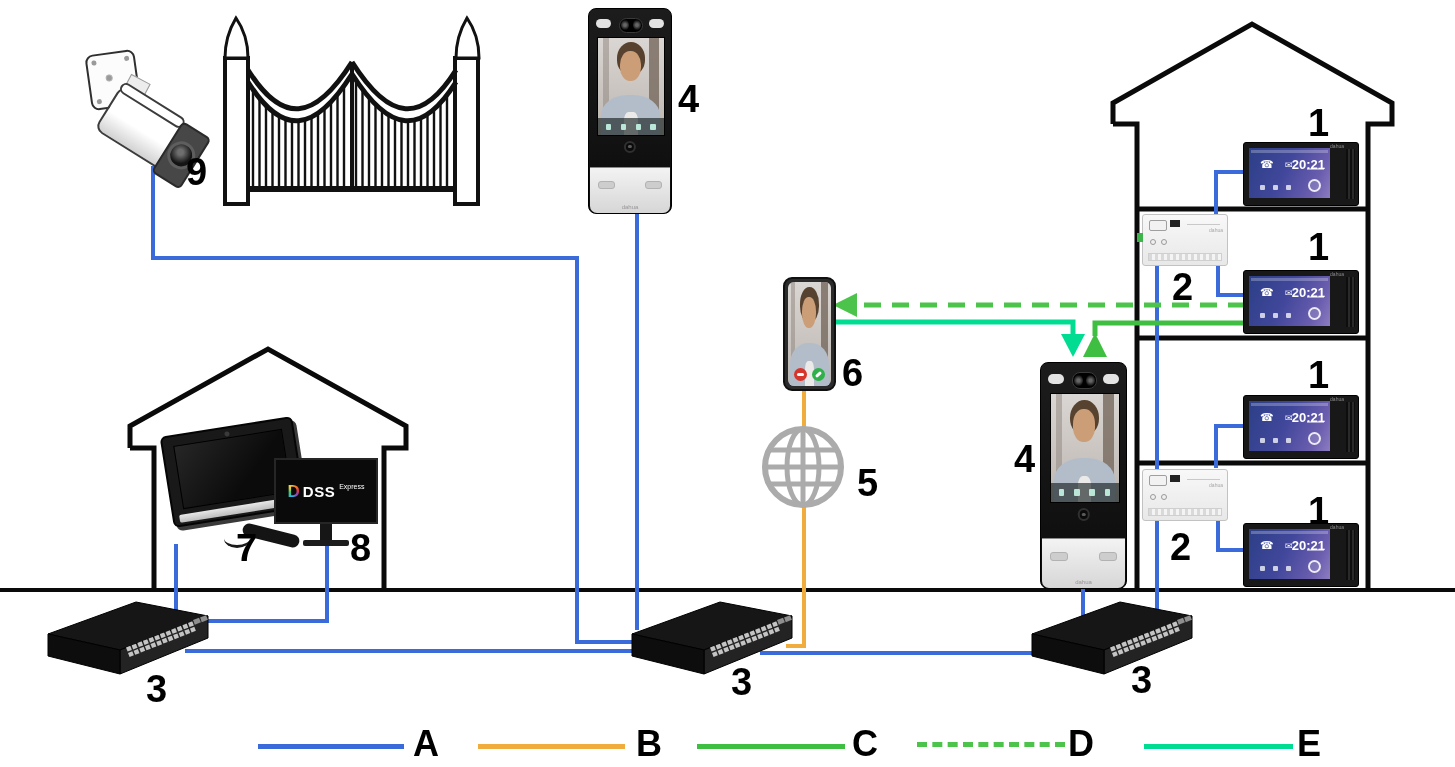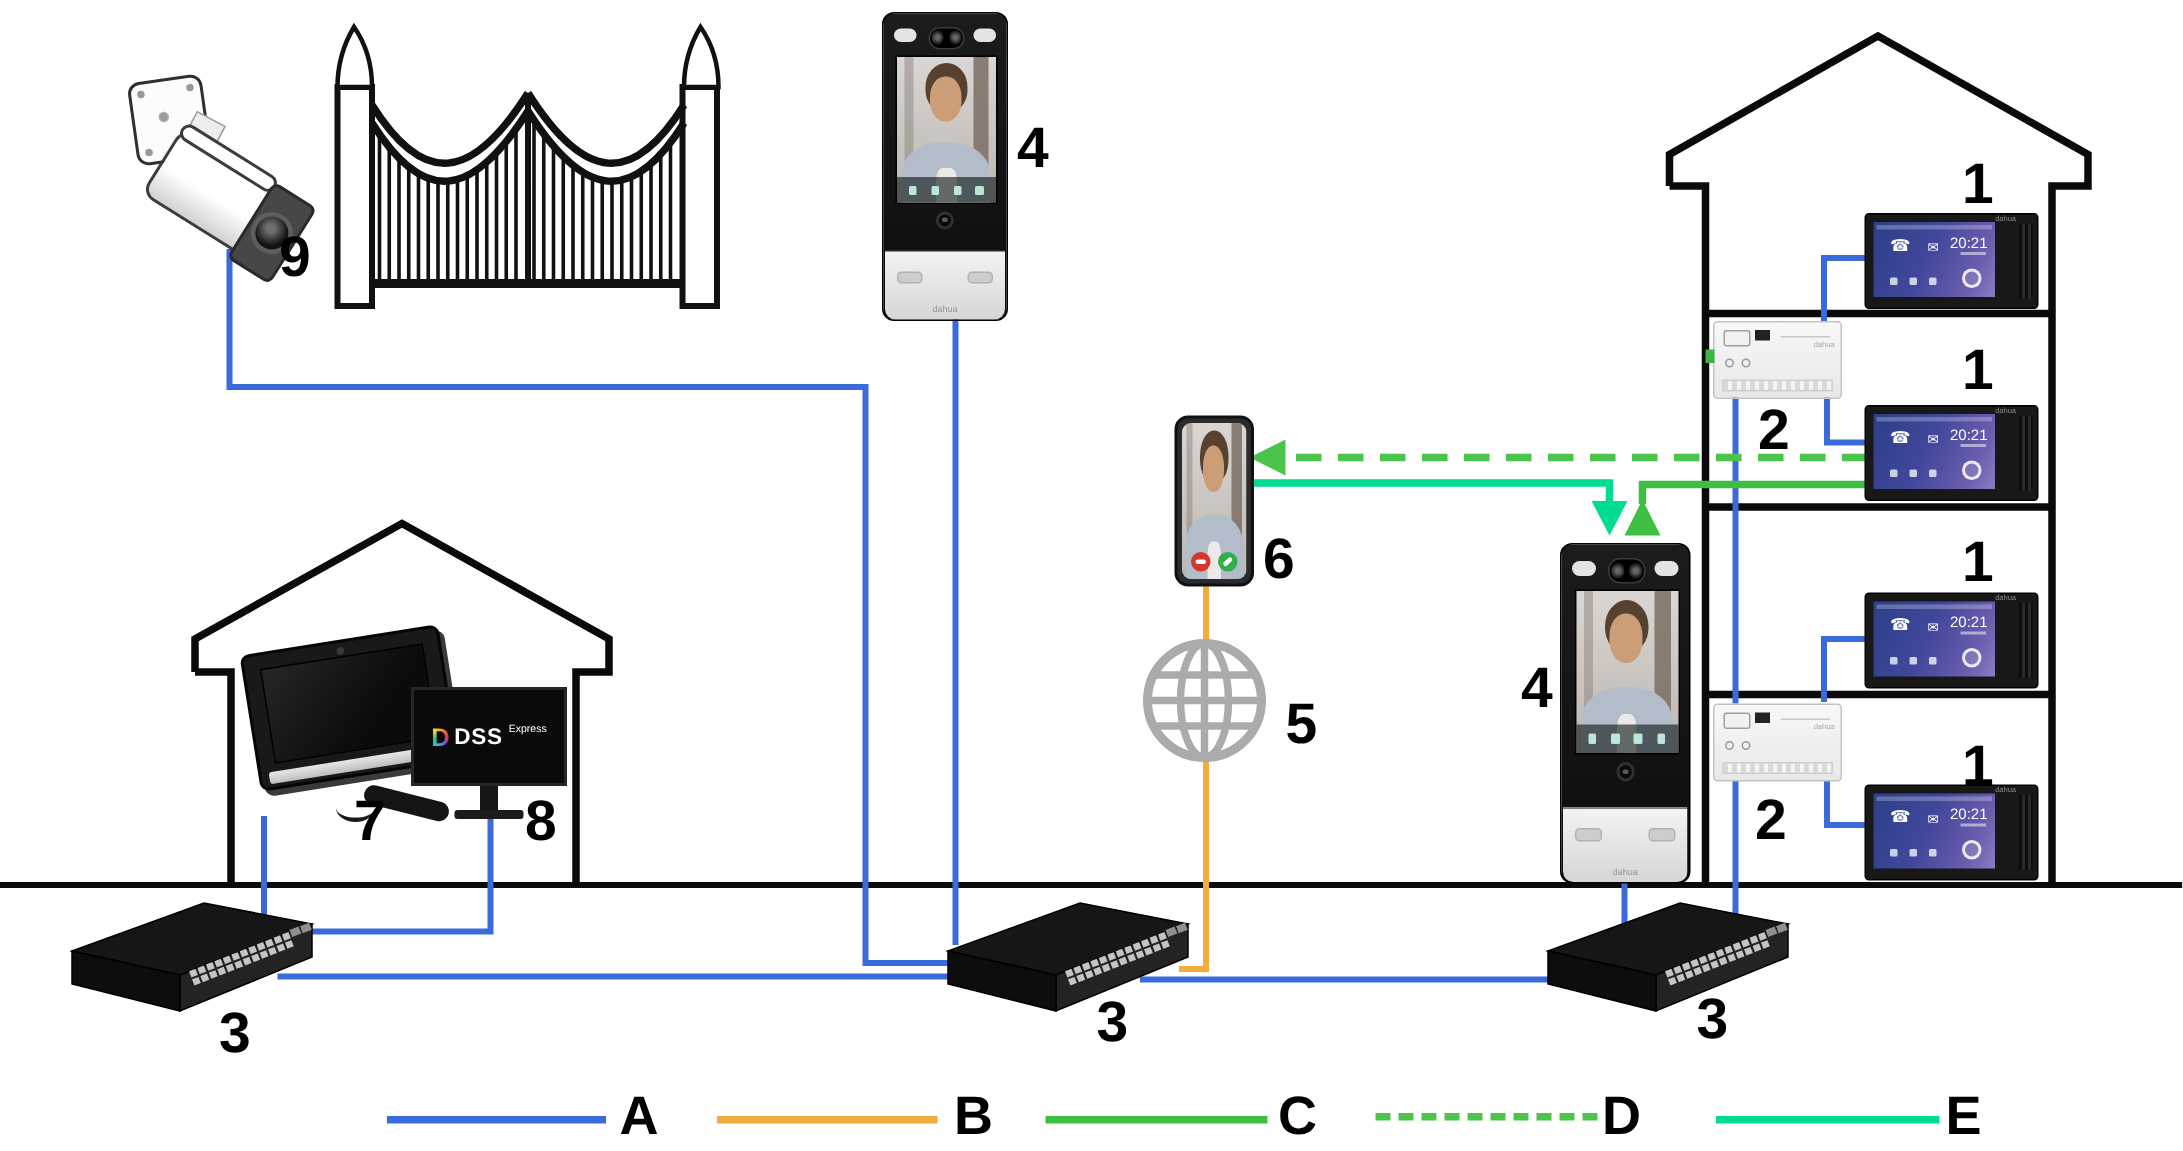--- a/index.html
+++ b/index.html
@@ -10,21 +10,21 @@
   
   .lbl{position:absolute;font-weight:bold;font-size:38px;color:#000;line-height:1}
 
   
   .vth{position:absolute;width:114px;height:62px;background:#181818;border:1px solid #000;border-radius:3px}
   .vth .scr{position:absolute;left:5px;top:5px;width:81px;height:50px;overflow:hidden;
             background:linear-gradient(115deg,#2c3f87,#41479b 45%,#6a5dae 80%,#8d7cc1)}
   .vth .topbar{position:absolute;top:2px;left:2px;right:2px;height:3px;background:rgba(255,255,255,.25)}
   .vth .ic-call{position:absolute;top:11px;left:11px;color:#fff;font-size:11px;line-height:1}
   .vth .ic-mail{position:absolute;top:13px;left:36px;color:#fff;font-size:9px;line-height:1}
-  .vth .time{position:absolute;top:10px;right:5px;color:#fff;font-size:10px;font-weight:normal;line-height:1}
+  .vth .time{position:absolute;top:10px;right:5px;color:#fff;font-size:13px;font-weight:bold;line-height:1}
   .vth .date{position:absolute;top:20px;right:6px;width:17px;height:2px;background:rgba(255,255,255,.5)}
   .vth .dots{position:absolute;bottom:8px;left:11px;display:flex;gap:8px}
   .vth .dots i{display:block;width:5px;height:5px;background:rgba(255,255,255,.75);border-radius:1px}
   .vth .ring{position:absolute;bottom:6px;right:9px;width:9px;height:9px;border:2px solid rgba(255,255,255,.85);
              border-radius:50%;background:rgba(255,255,255,.15)}
   .vth .bez{position:absolute;right:3px;top:6px;width:9px;height:50px;
             background:repeating-linear-gradient(90deg,#0d0d0d 0 2px,#2a2a2a 2px 4px)}
   .vth .brand{position:absolute;top:1px;right:14px;font-size:5px;color:#8c8c8c;line-height:1}
 
   

